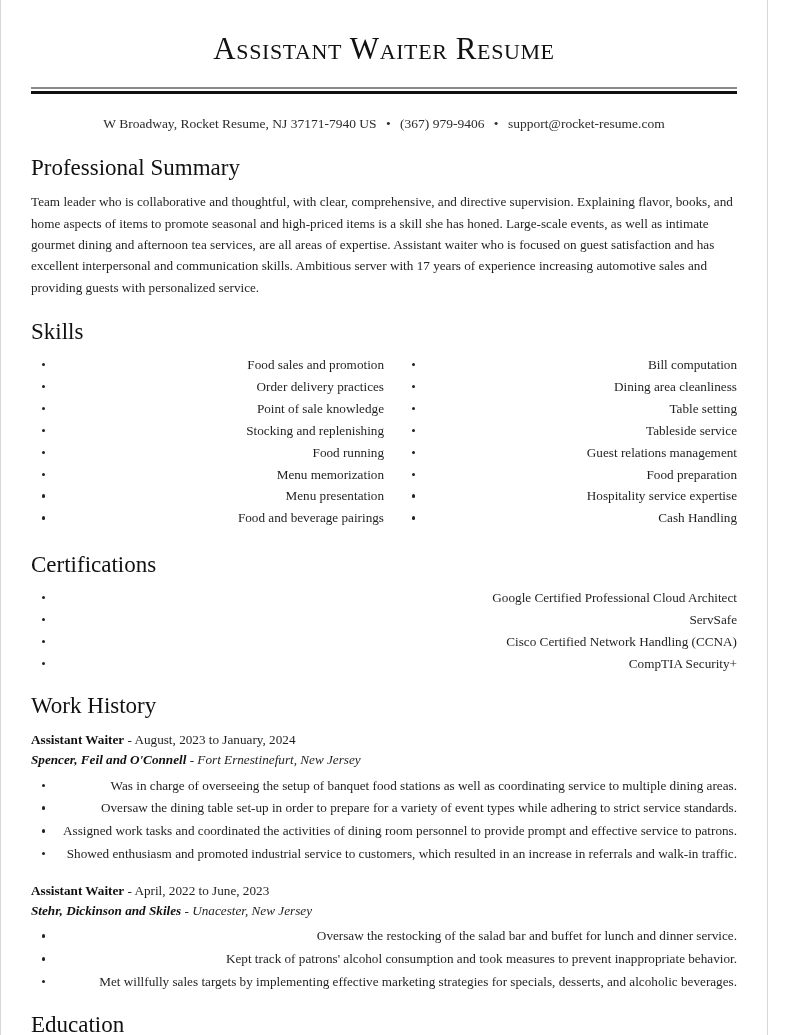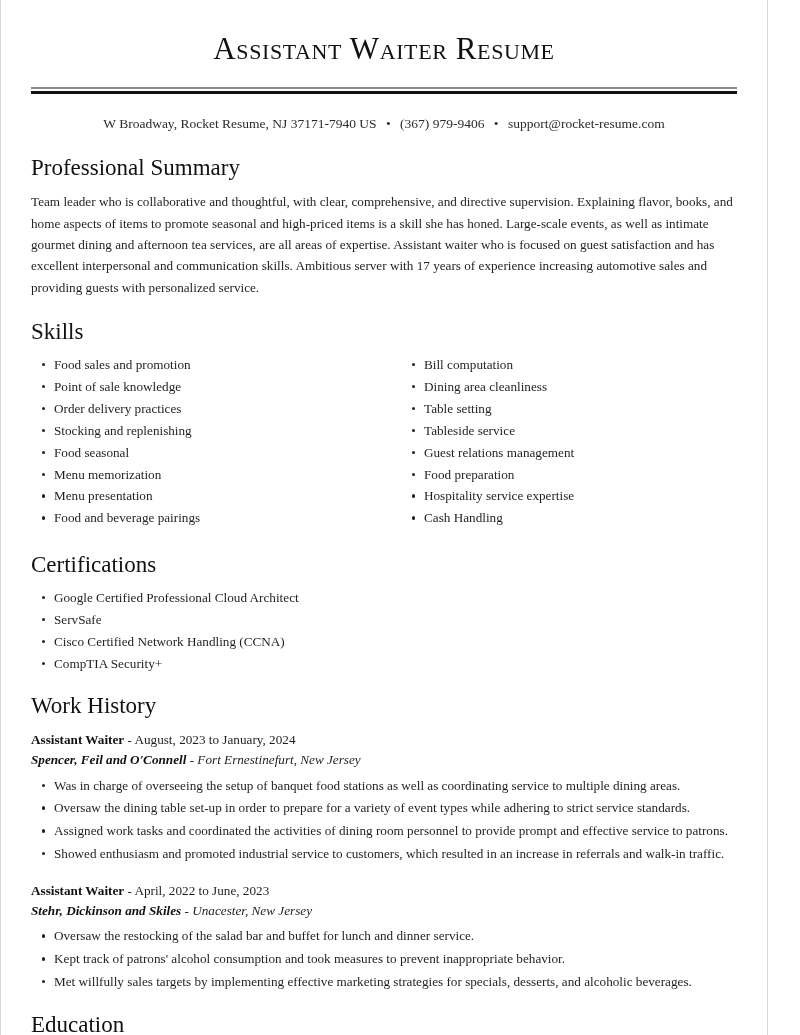--- a/index.html
+++ b/index.html
@@ -88,20 +88,21 @@
     color: #1f1f1f;
     text-align: left;
     margin: 0;
   }
 
   
   ul.bullets {
     list-style: none;
     margin: 0;
     padding: 0;
+    text-align: right;
   }
   ul.bullets li {
     position: relative;
     padding-left: 23px;
     font-size: 13.2px;
     line-height: 1.32;
     color: #1f1f1f;
     margin-bottom: 4.5px;
   }
   ul.bullets li::before {
@@ -189,24 +190,24 @@
       <h2 class="section-title">Professional Summary</h2>
       <p class="summary-text">Team leader who is collaborative and thoughtful, with clear, comprehensive, and directive supervision. Explaining flavor, books, and home aspects of items to promote seasonal and high-priced items is a skill she has honed. Large-scale events, as well as intimate gourmet dining and afternoon tea services, are all areas of expertise. Assistant waiter who is focused on guest satisfaction and has excellent interpersonal and communication skills. Ambitious server with 17 years of experience increasing automotive sales and providing guests with personalized service.</p>
     </div>
 
     <div class="section">
       <h2 class="section-title">Skills</h2>
       <div class="two-col">
         <div class="col left">
           <ul class="bullets">
               <li>Food sales and promotion</li>
+              <li>Order delivery practices</li>
               <li>Point of sale knowledge</li>
-              <li>Order delivery practices</li>
               <li>Stocking and replenishing</li>
-              <li>Food seasonal</li>
+              <li>Food running</li>
               <li>Menu memorization</li>
               <li>Menu presentation</li>
               <li>Food and beverage pairings</li>
             </ul>
         </div>
         <div class="col right">
           <ul class="bullets">
               <li>Bill computation</li>
               <li>Dining area cleanliness</li>
               <li>Table setting</li>

